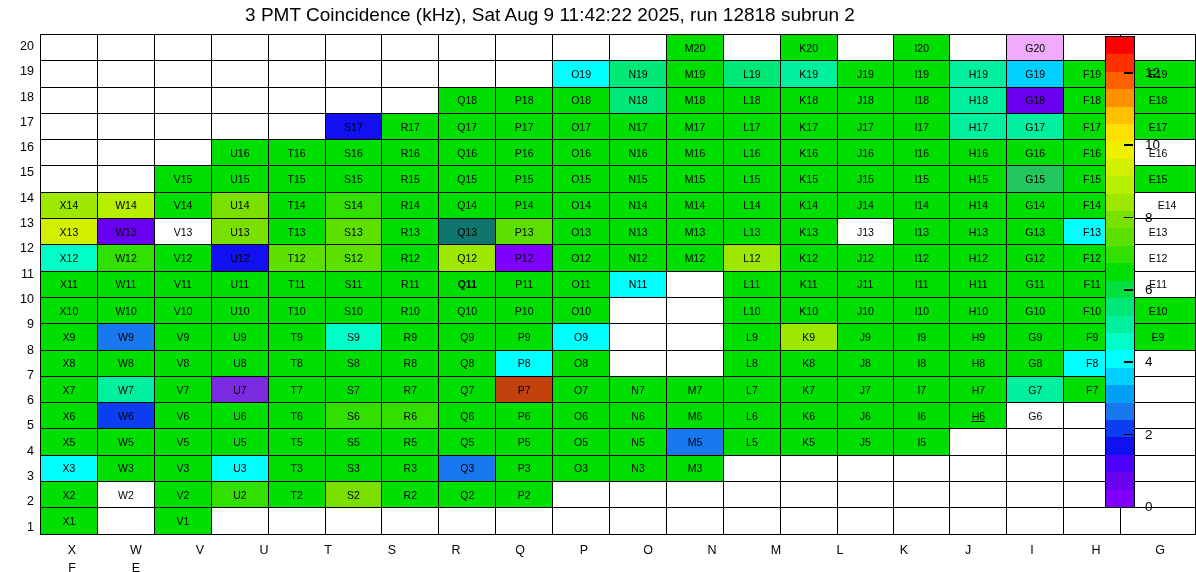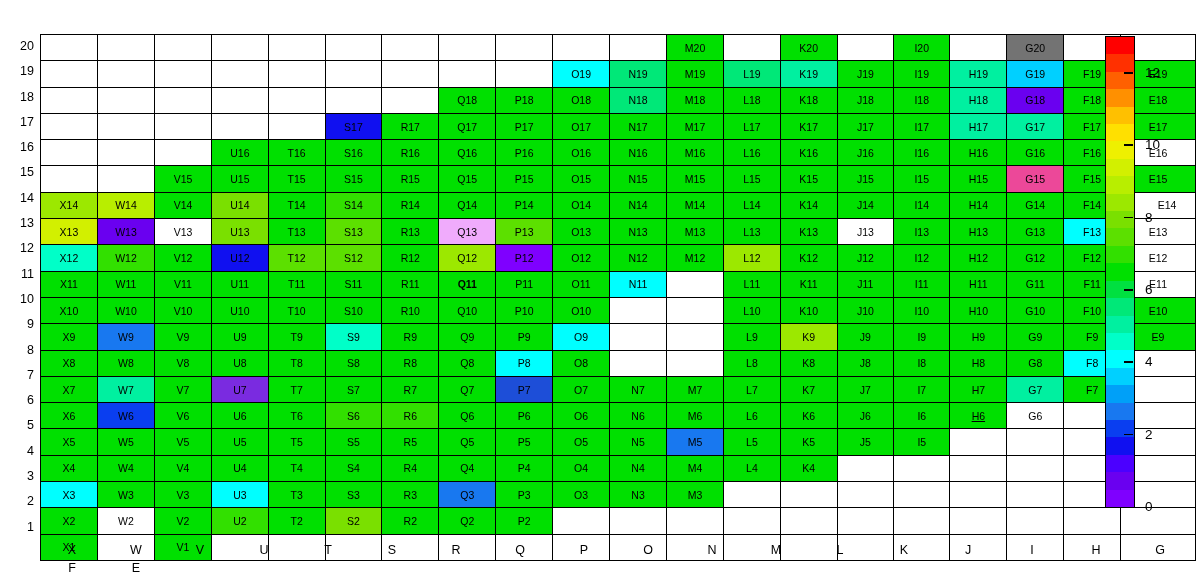--- a/index.html
+++ b/index.html
@@ -23,20 +23,21 @@
   #cticks{position:absolute;left:1137px;top:36px;height:470px;width:50px;}
   #cticks span{position:absolute;font-size:13.5px;left:8px;transform:translateY(-50%);}
   #ctickmarks{position:absolute;left:1105px;top:36px;width:28px;height:470px;}
   #ctickmarks i{position:absolute;right:0;width:9px;height:1.5px;background:#000;display:block;}
 </style>
 </head>
 <body>
 
 <div id="root">
 
+  <div id="title">3 PMT Coincidence (kHz), Sat Aug  9 11:42:22 2025, run 12818 subrun 2</div>
 
   <div id="ylabels">
       <div>20</div>
       <div>19</div>
       <div>18</div>
       <div>17</div>
       <div>16</div>
       <div>15</div>
       <div>14</div>
       <div>13</div>
@@ -68,21 +69,21 @@
             <td class="empty"></td>
             <td class="empty"></td>
             <td class="empty"></td>
             <td class="empty"></td>
             <td style="background: rgb(0, 224, 0);">M20</td>
             <td class="empty"></td>
             <td style="background: rgb(0, 224, 0);">K20</td>
             <td class="empty"></td>
             <td style="background: rgb(0, 224, 0);">I20</td>
             <td class="empty"></td>
-            <td style="background: #737373;">G20</td>
+            <td style="background: #f0abfc;">G20</td>
             <td class="empty"></td>
             <td class="empty"></td>
           </tr>
           <tr>
             <td class="empty"></td>
             <td class="empty"></td>
             <td class="empty"></td>
             <td class="empty"></td>
             <td class="empty"></td>
             <td class="empty"></td>
@@ -178,21 +179,21 @@
             <td style="background: rgb(0, 224, 0);">Q15</td>
             <td style="background: rgb(0, 224, 0);">P15</td>
             <td style="background: rgb(0, 224, 0);">O15</td>
             <td style="background: rgb(0, 224, 0);">N15</td>
             <td style="background: rgb(0, 224, 0);">M15</td>
             <td style="background: rgb(0, 224, 0);">L15</td>
             <td style="background: rgb(0, 224, 0);">K15</td>
             <td style="background: rgb(0, 224, 0);">J15</td>
             <td style="background: rgb(0, 224, 0);">I15</td>
             <td style="background: rgb(0, 224, 0);">H15</td>
-            <td style="background: #ec4899;">G15</td>
+            <td style="background: #22c55e;">G15</td>
             <td style="background: rgb(0, 224, 0);">F15</td>
             <td style="background: rgb(0, 224, 0);">E15</td>
           </tr>
           <tr>
             <td style="background: rgb(156, 232, 0);">X14</td>
             <td style="background: rgb(184, 238, 0);">W14</td>
             <td style="background: rgb(0, 224, 0);">V14</td>
             <td style="background: rgb(122, 224, 0);">U14</td>
             <td style="background: rgb(0, 224, 0);">T14</td>
             <td style="background: rgb(50, 224, 0);">S14</td>
@@ -212,21 +213,21 @@
             <td style="background: rgb(255, 255, 255); padding-left: 18px;">E14</td>
           </tr>
           <tr>
             <td style="background: rgb(210, 240, 0);">X13</td>
             <td style="background: rgb(106, 0, 240);">W13</td>
             <td style="background: rgb(255, 255, 255);">V13</td>
             <td style="background: rgb(122, 224, 0);">U13</td>
             <td style="background: rgb(0, 224, 0);">T13</td>
             <td style="background: rgb(92, 224, 0);">S13</td>
             <td style="background: rgb(0, 224, 0);">R13</td>
-            <td style="background: #f0abfc; margin-left: 20px;">Q13</td>
+            <td style="background: #0f766e; margin-left: 20px;">Q13</td>
             <td style="background: rgb(92, 224, 0);">P13</td>
             <td style="background: rgb(0, 224, 0);">O13</td>
             <td style="background: rgb(0, 224, 0);">N13</td>
             <td style="background: rgb(0, 224, 0);">M13</td>
             <td style="background: rgb(0, 224, 0);">L13</td>
             <td style="background: rgb(0, 224, 0);">K13</td>
             <td style="background: rgb(255, 255, 255);">J13</td>
             <td style="background: rgb(0, 224, 0);">I13</td>
             <td style="background: rgb(0, 224, 0);">H13</td>
             <td style="background: rgb(0, 224, 0);">G13</td>
@@ -345,21 +346,21 @@
           </tr>
           <tr>
             <td style="background: rgb(0, 224, 0);">X7</td>
             <td style="background: rgb(0, 240, 160);">W7</td>
             <td style="background: rgb(0, 224, 0);">V7</td>
             <td style="background: rgb(122, 43, 224);">U7</td>
             <td style="background: rgb(0, 224, 0);">T7</td>
             <td style="background: rgb(0, 224, 0);">S7</td>
             <td style="background: rgb(0, 224, 0);">R7</td>
             <td style="background: rgb(0, 224, 0);">Q7</td>
-            <td style="background: #1d4ed8; margin-top: 44px;">P7</td>
+            <td style="background: #c2410c; margin-top: 44px;">P7</td>
             <td style="background: rgb(0, 224, 0);">O7</td>
             <td style="background: rgb(0, 224, 0);">N7</td>
             <td style="background: rgb(0, 224, 0);">M7</td>
             <td style="background: rgb(0, 224, 0);">L7</td>
             <td style="background: rgb(0, 224, 0);">K7</td>
             <td style="background: rgb(0, 224, 0);">J7</td>
             <td style="background: rgb(0, 224, 0);">I7</td>
             <td style="background: rgb(0, 224, 0);">H7</td>
             <td style="background: rgb(0, 240, 160);">G7</td>
             <td style="background: rgb(0, 224, 0);">F7</td>
@@ -397,42 +398,20 @@
             <td style="background: rgb(0, 224, 0);">R5</td>
             <td style="background: rgb(0, 224, 0);">Q5</td>
             <td style="background: rgb(0, 224, 0);">P5</td>
             <td style="background: rgb(0, 224, 0);">O5</td>
             <td style="background: rgb(0, 224, 0);">N5</td>
             <td style="background: rgb(24, 120, 240);">M5</td>
             <td style="background: rgb(0, 224, 0);">L5</td>
             <td style="background: rgb(0, 224, 0);">K5</td>
             <td style="background: rgb(0, 224, 0);">J5</td>
             <td style="background: rgb(0, 224, 0);">I5</td>
-            <td class="empty"></td>
-            <td class="empty"></td>
-            <td class="empty"></td>
-            <td class="empty"></td>
-          </tr>
-          <tr>
-            <td style="background: rgb(0, 224, 0);">X4</td>
-            <td style="background: rgb(0, 224, 0);">W4</td>
-            <td style="background: rgb(0, 224, 0);">V4</td>
-            <td style="background: rgb(0, 224, 0);">U4</td>
-            <td style="background: rgb(0, 224, 0);">T4</td>
-            <td style="background: rgb(0, 224, 0);">S4</td>
-            <td style="background: rgb(0, 224, 0);">R4</td>
-            <td style="background: rgb(0, 224, 0);">Q4</td>
-            <td style="background: rgb(0, 224, 0);">P4</td>
-            <td style="background: rgb(0, 224, 0);">O4</td>
-            <td style="background: rgb(0, 224, 0);">N4</td>
-            <td style="background: rgb(0, 224, 0);">M4</td>
-            <td style="background: rgb(0, 224, 0);">L4</td>
-            <td style="background: rgb(0, 224, 0);">K4</td>
-            <td class="empty"></td>
-            <td class="empty"></td>
             <td class="empty"></td>
             <td class="empty"></td>
             <td class="empty"></td>
             <td class="empty"></td>
           </tr>
           <tr>
             <td style="background: rgb(0, 255, 255);">X3</td>
             <td style="background: rgb(0, 224, 0);">W3</td>
             <td style="background: rgb(0, 224, 0);">V3</td>
             <td style="background: rgb(0, 255, 255);">U3</td>

